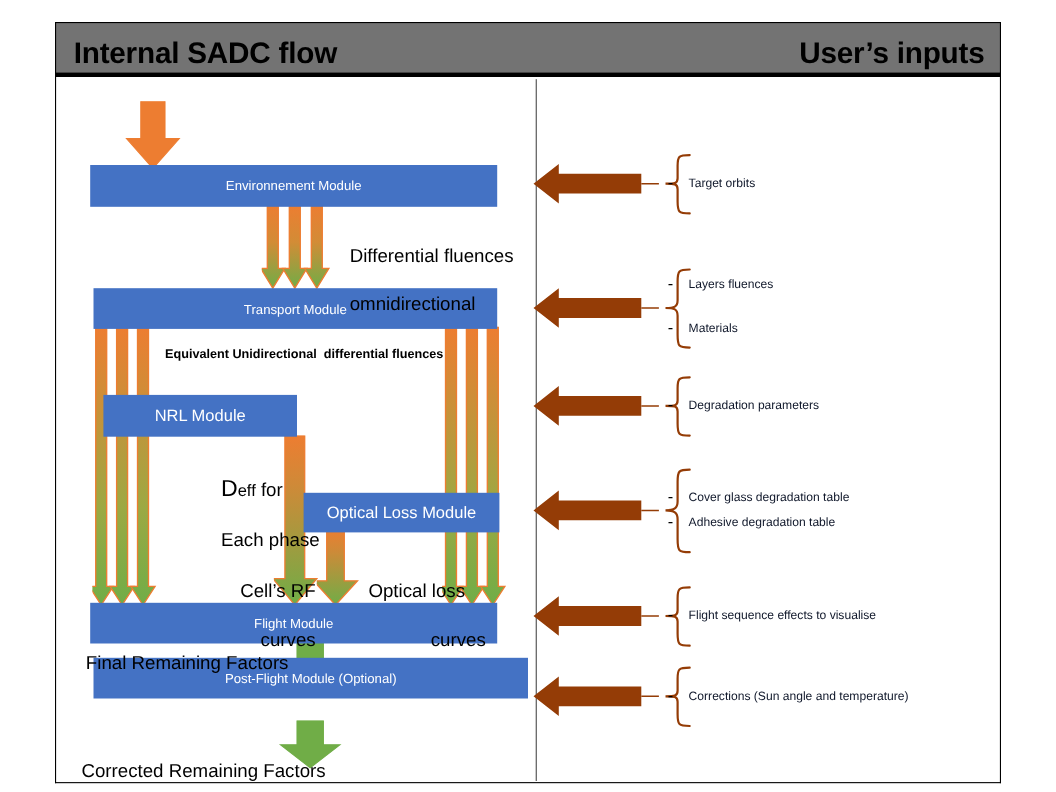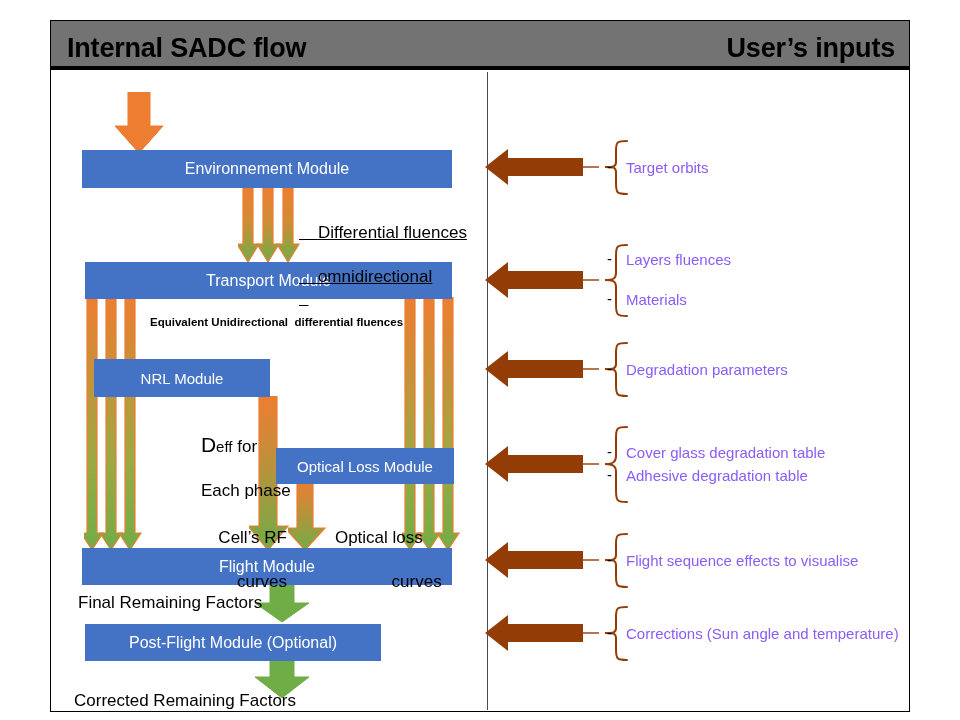--- a/index.html
+++ b/index.html
@@ -15,37 +15,37 @@
   .hdr-right{position:absolute;right:14px;top:12px;font-size:27px;font-weight:bold;color:#000;
              letter-spacing:-.2px;white-space:nowrap;}
 
   
   .body-frame{position:absolute;left:50px;top:70px;width:860px;height:642px;
               border:1px solid #000;border-top:none;box-sizing:border-box;background:#fff;}
   .vdivider{position:absolute;left:487px;top:72px;width:1px;height:638px;background:#4a4a4a;}
 
   
   .mod{position:absolute;background:#4472C4;color:#fff;display:flex;align-items:center;
-       justify-content:center;font-size:16px;z-index:6;box-shadow:0 0 0 0 transparent;}
+       justify-content:center;font-size:12px;z-index:6;box-shadow:0 0 0 0 transparent;}
   .mod.small{font-size:15px;}
 
   
   .varr{position:absolute;z-index:3;}
   .varr svg{display:block;}
 
   
   .lbl{position:absolute;color:#000;font-size:15.5px;line-height:19px;z-index:7;white-space:pre;}
   .lbl.sm{font-size:11.5px;font-weight:600;}
   .lbl.big{font-size:17px;line-height:22px;}
 
   
   .inrow{position:absolute;z-index:5;}
   .inrow .arrow{position:absolute;left:0;top:0;}
   .inrow .brace{position:absolute;}
-  .inrow .txt{position:absolute;font-size:15px;color:#8b5cf6;white-space:nowrap;line-height:21px;}
+  .inrow .txt{position:absolute;font-size:11px;color:#0f172a;white-space:nowrap;line-height:21px;}
   .dash{position:absolute;font-size:15px;color:#000;}
 </style>
 </head>
 <body>
 
 <div class="page">
 
   <svg width="0" height="0" style="position:absolute">
     <defs>
       <linearGradient id="og" x1="0" y1="0" x2="0" y2="1">
@@ -82,21 +82,21 @@
 
   <div class="varr" style="left:238px;top:186px;">
     <svg width="64" height="80" viewBox="0 0 64 80">
       <g stroke="#ED7D31" stroke-width="1.2" fill="url(#og)">
         <polygon points="5,0 15,0 15,58 21,58 10,76 -1,58 5,58"></polygon>
         <polygon points="25,0 35,0 35,58 41,58 30,76 19,58 25,58"></polygon>
         <polygon points="45,0 55,0 55,58 61,58 50,76 39,58 45,58"></polygon>
       </g>
     </svg>
   </div>
-  <div class="lbl big" style="left:299px;top:200px;text-decoration:underline;">
+  <div class="lbl big" style="left:299px;top:200px;">
     <span>Differential fluences</span><br>
     <span>omnidirectional</span>
   </div>
 
   <div class="varr" style="left:84px;top:297px;">
     <svg width="60" height="256" viewBox="0 0 60 256">
       <g stroke="#ED7D31" stroke-width="1.2" fill="url(#og3)">
         <polygon points="3,0 13,0 13,236 19,236 8,253 -3,236 3,236"></polygon>
         <polygon points="22,0 32,0 32,236 38,236 27,253 16,236 22,236"></polygon>
         <polygon points="41,0 51,0 51,236 57,236 46,253 35,236 41,236"></polygon>
@@ -159,21 +159,21 @@
   </div>
 
   <div class="mod small" style="left:276px;top:448px;width:178px;height:36px;align-items:center;">
     <span>Optical Loss Module</span>
   </div>
 
   <div class="mod" style="left:82px;top:548px;width:370px;height:37px;">
     <span>Flight Module</span>
   </div>
 
-  <div class="mod" style="left:85px;top:624px;width:296px;height:37px;">
+  <div class="mod" style="left:85px;top:598px;width:395px;height:37px;">
     <span>Post-Flight Module (Optional)</span>
   </div>
 
   <div class="lbl sm" style="left:150px;top:313px;text-align:center;">Equivalent Unidirectional  differential fluences</div>
 
   <div class="lbl big" style="left:134px;top:412px;padding-left:48px;">
     <span style="font-size:21px;">D</span><span style="font-size:15px;">eff</span><span style="font-size:17px;"> for</span><br>
     <span>Each phase</span>
   </div>
 

